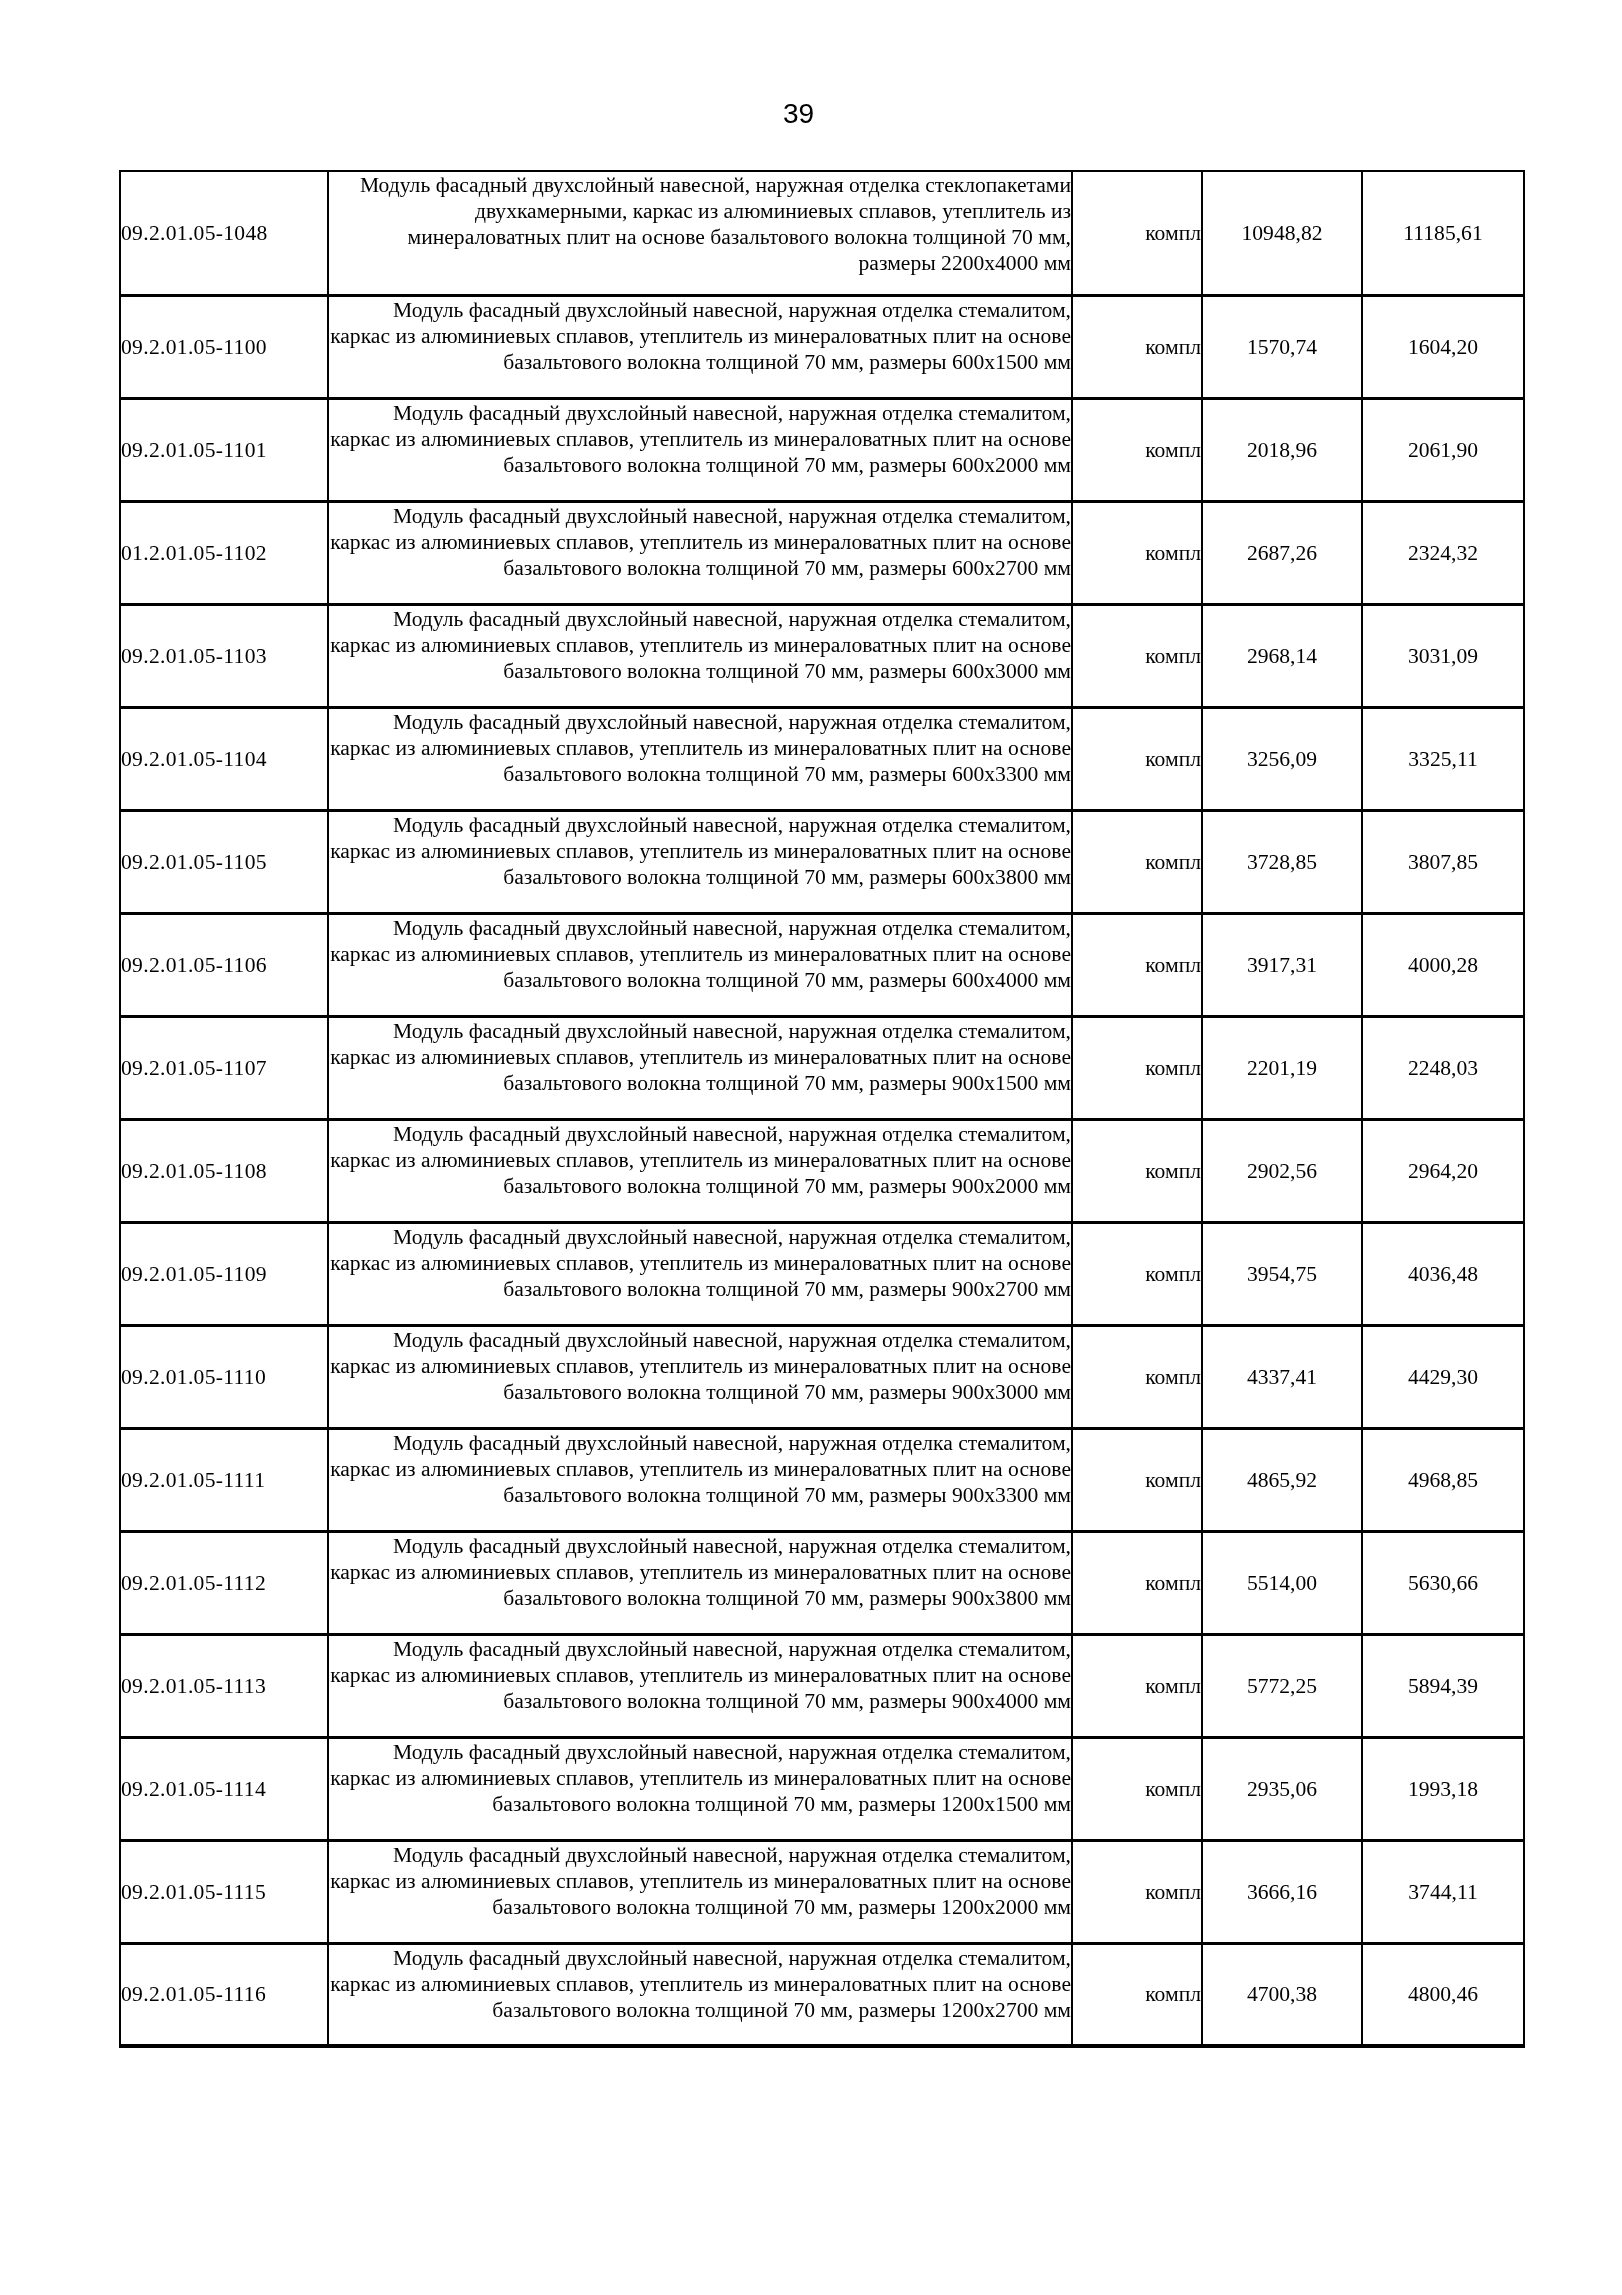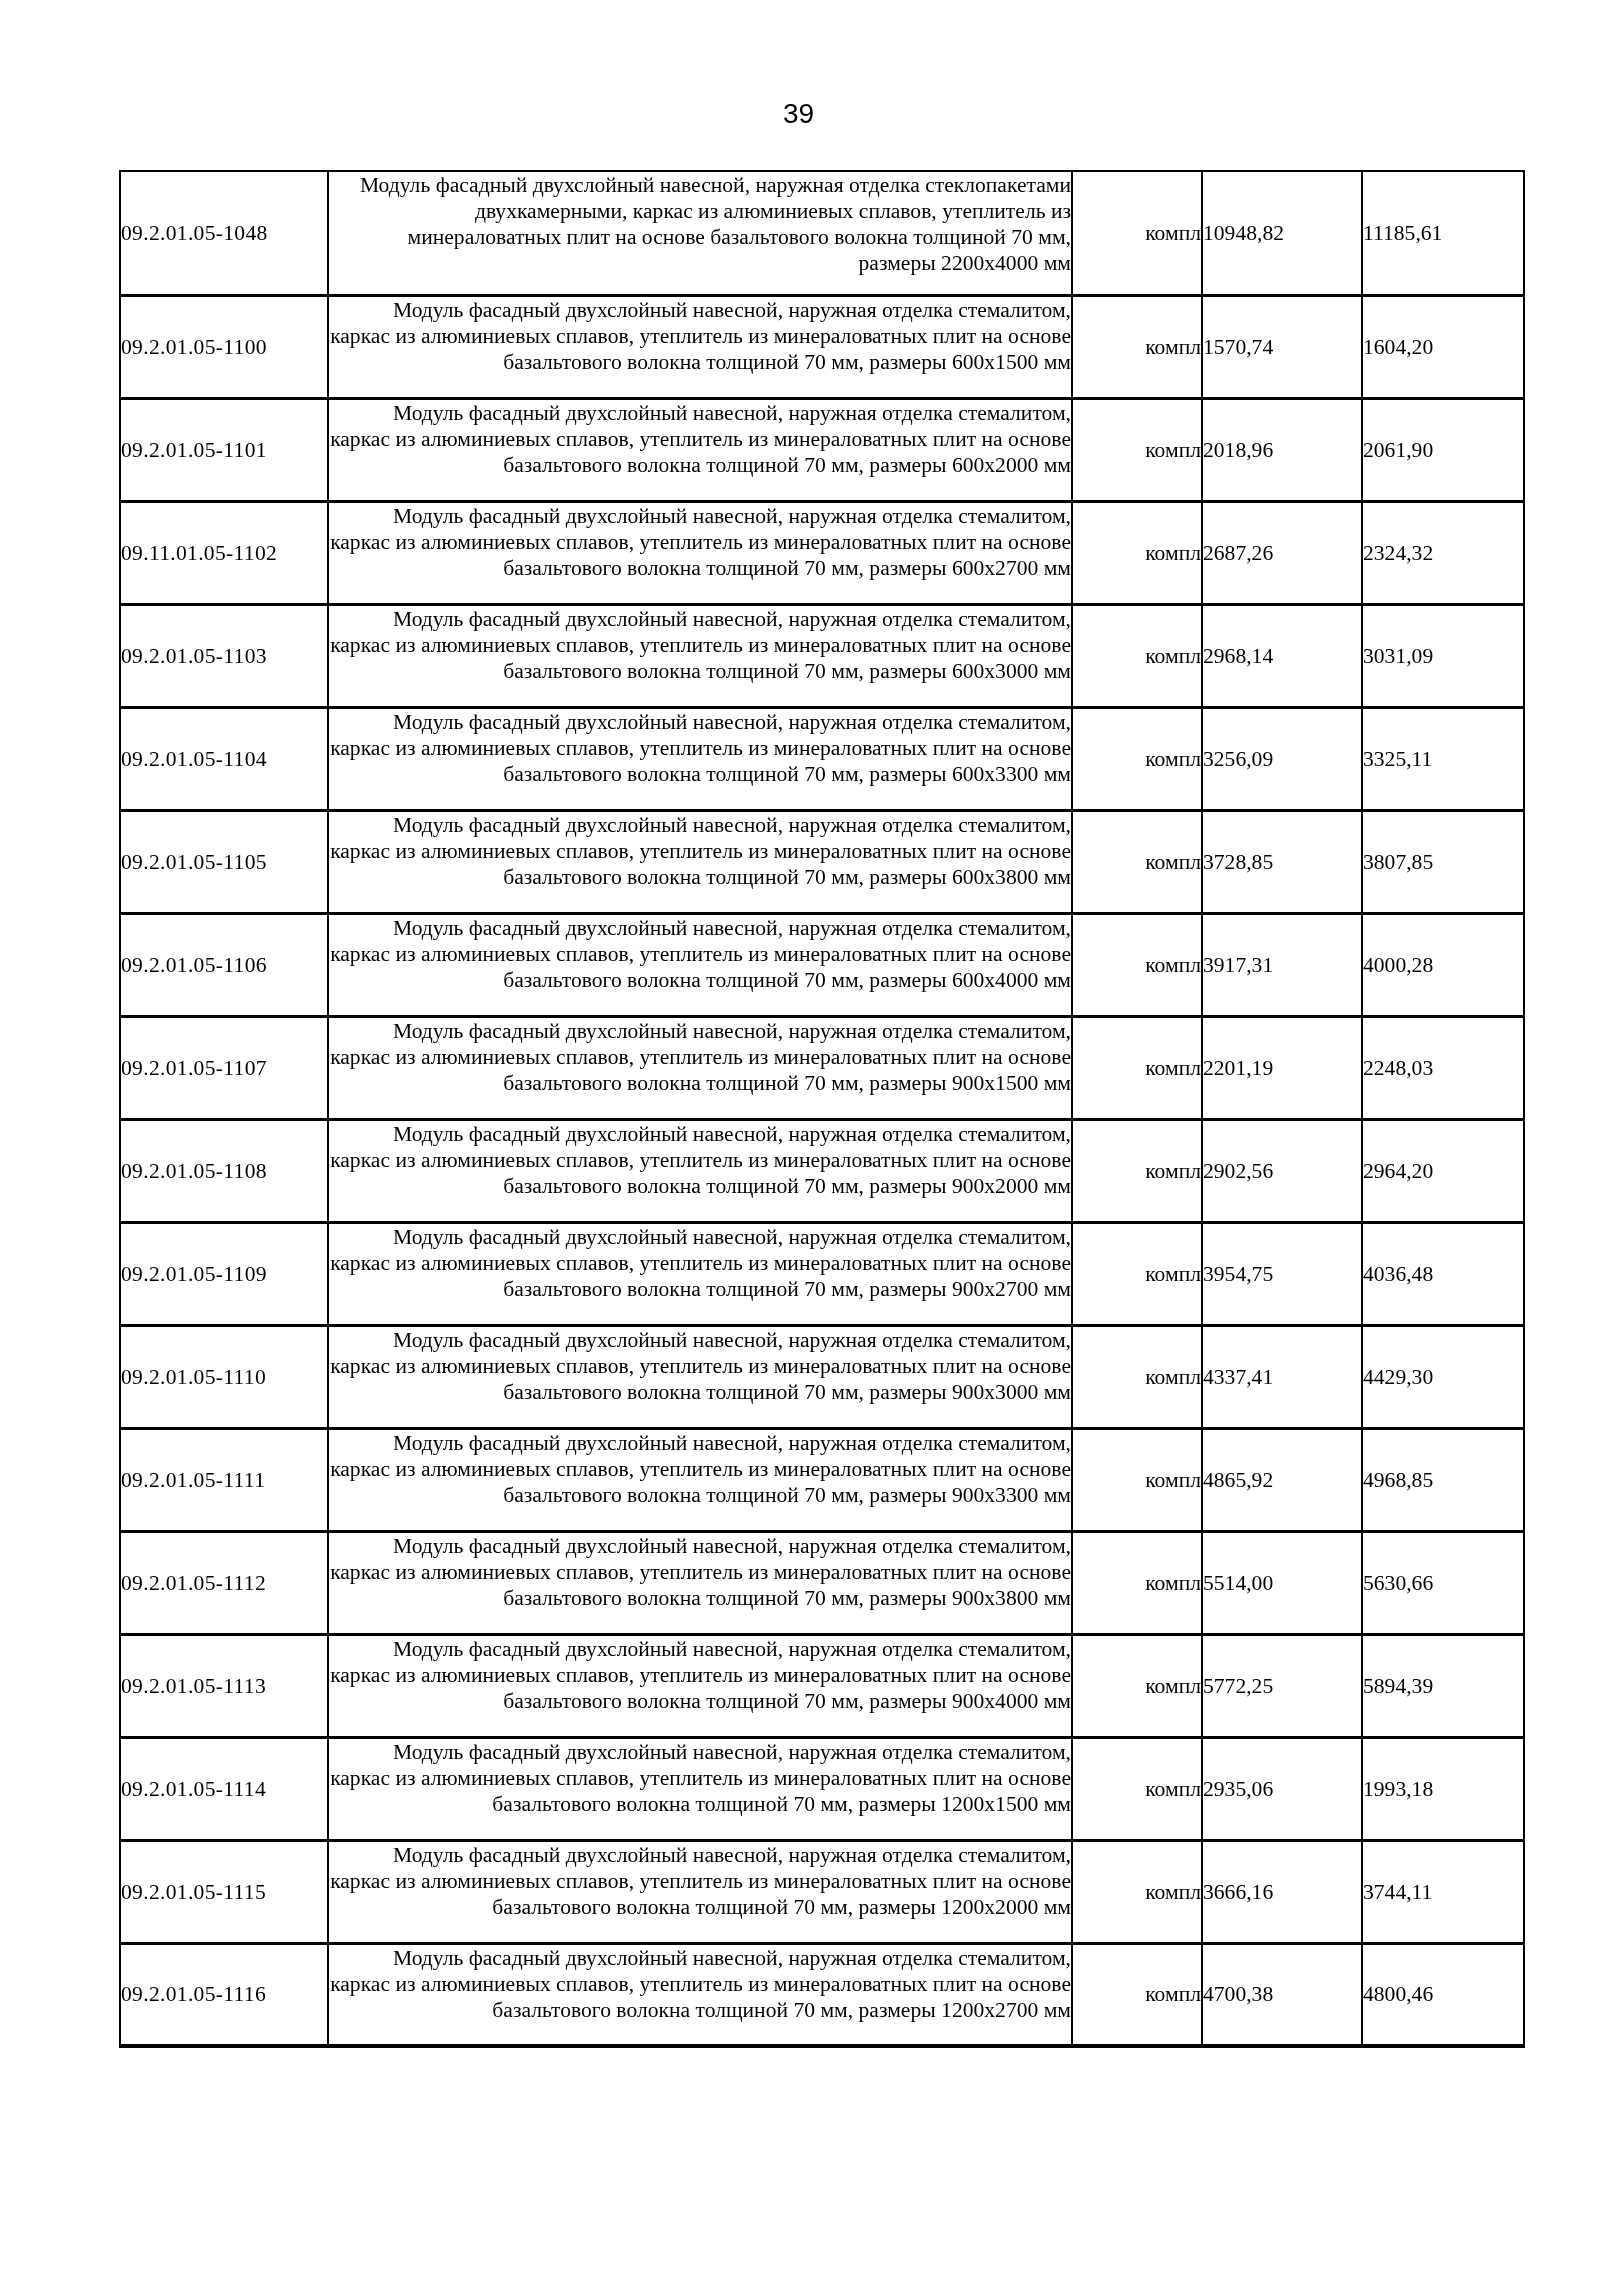--- a/index.html
+++ b/index.html
@@ -64,20 +64,21 @@
   td.cell-desc {
     text-align: right;
     vertical-align: top;
     padding: 2px 18.3px 0 9.8px;
   }
   td.cell-unit {
     text-align: right;
     vertical-align: middle;
   }
   td.cell-val {
+    text-align: center;
     vertical-align: middle;
   }
 </style>
 </head>
 <body>
 
 <div class="page-number">39</div>
 
 <table class="price-table">
   <colgroup>
@@ -103,21 +104,21 @@
     <td class="cell-val">1604,20</td>
   </tr>
       <tr>
     <td class="cell-code">09.2.01.05-1101</td>
     <td class="cell-desc">Модуль фасадный двухслойный навесной, наружная отделка стемалитом, каркас из алюминиевых сплавов, утеплитель из минераловатных плит на основе базальтового волокна толщиной 70 мм, размеры 600х2000 мм</td>
     <td class="cell-unit">компл</td>
     <td class="cell-val">2018,96</td>
     <td class="cell-val">2061,90</td>
   </tr>
       <tr>
-    <td class="cell-code">09.11.01.05-1102</td>
+    <td class="cell-code">01.2.01.05-1102</td>
     <td class="cell-desc">Модуль фасадный двухслойный навесной, наружная отделка стемалитом, каркас из алюминиевых сплавов, утеплитель из минераловатных плит на основе базальтового волокна толщиной 70 мм, размеры 600х2700 мм</td>
     <td class="cell-unit">компл</td>
     <td class="cell-val">2687,26</td>
     <td class="cell-val">2324,32</td>
   </tr>
       <tr>
     <td class="cell-code">09.2.01.05-1103</td>
     <td class="cell-desc">Модуль фасадный двухслойный навесной, наружная отделка стемалитом, каркас из алюминиевых сплавов, утеплитель из минераловатных плит на основе базальтового волокна толщиной 70 мм, размеры 600х3000 мм</td>
     <td class="cell-unit">компл</td>
     <td class="cell-val">2968,14</td>

